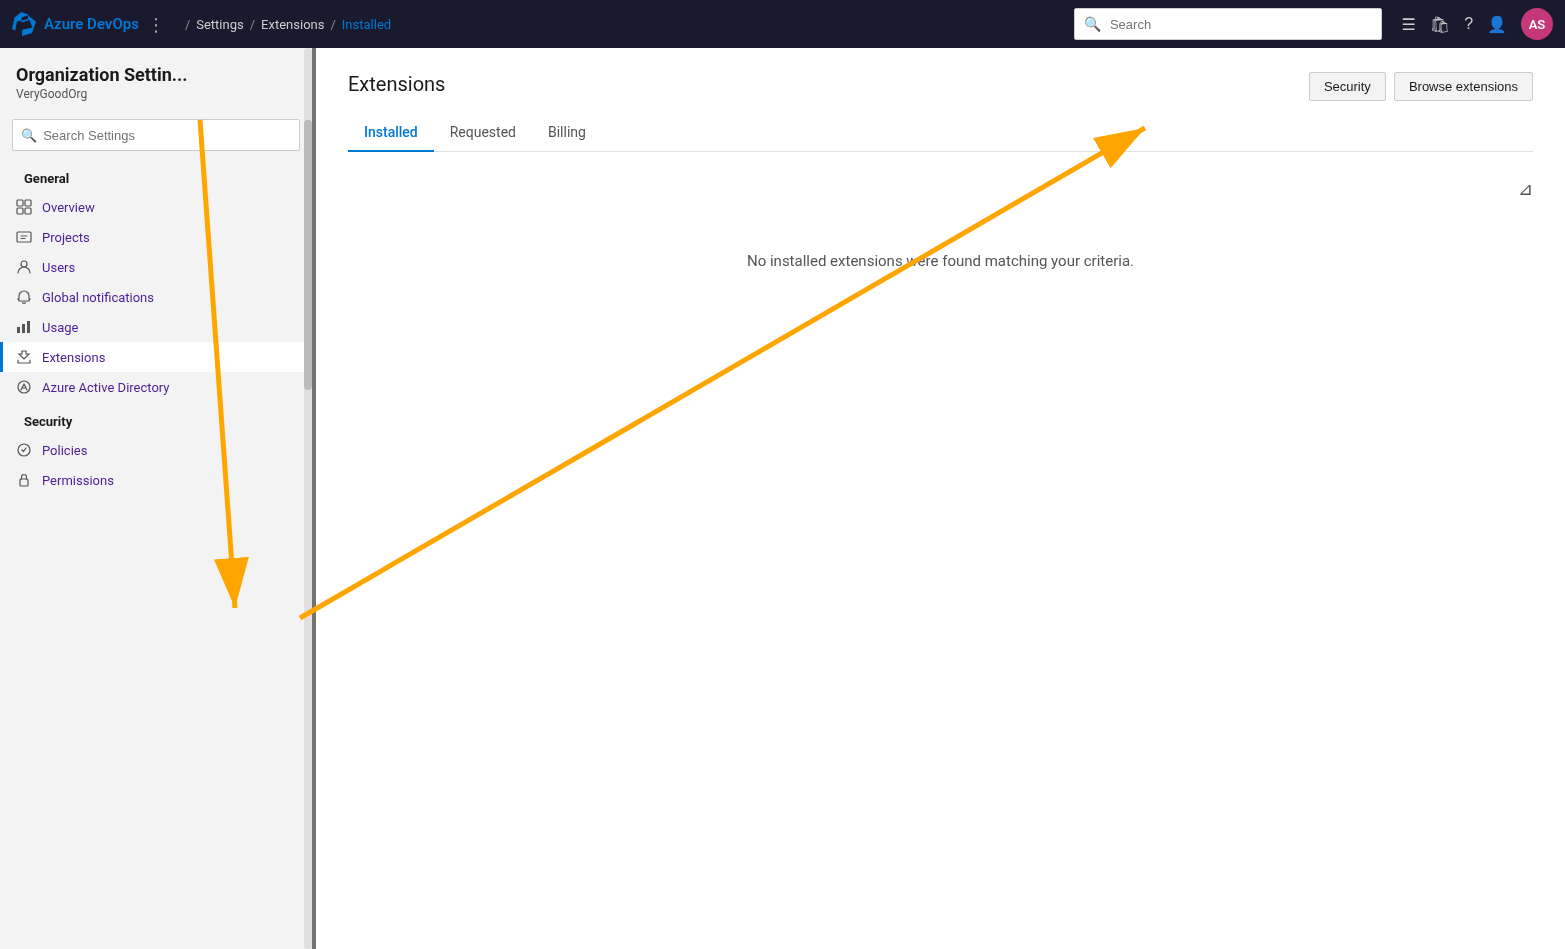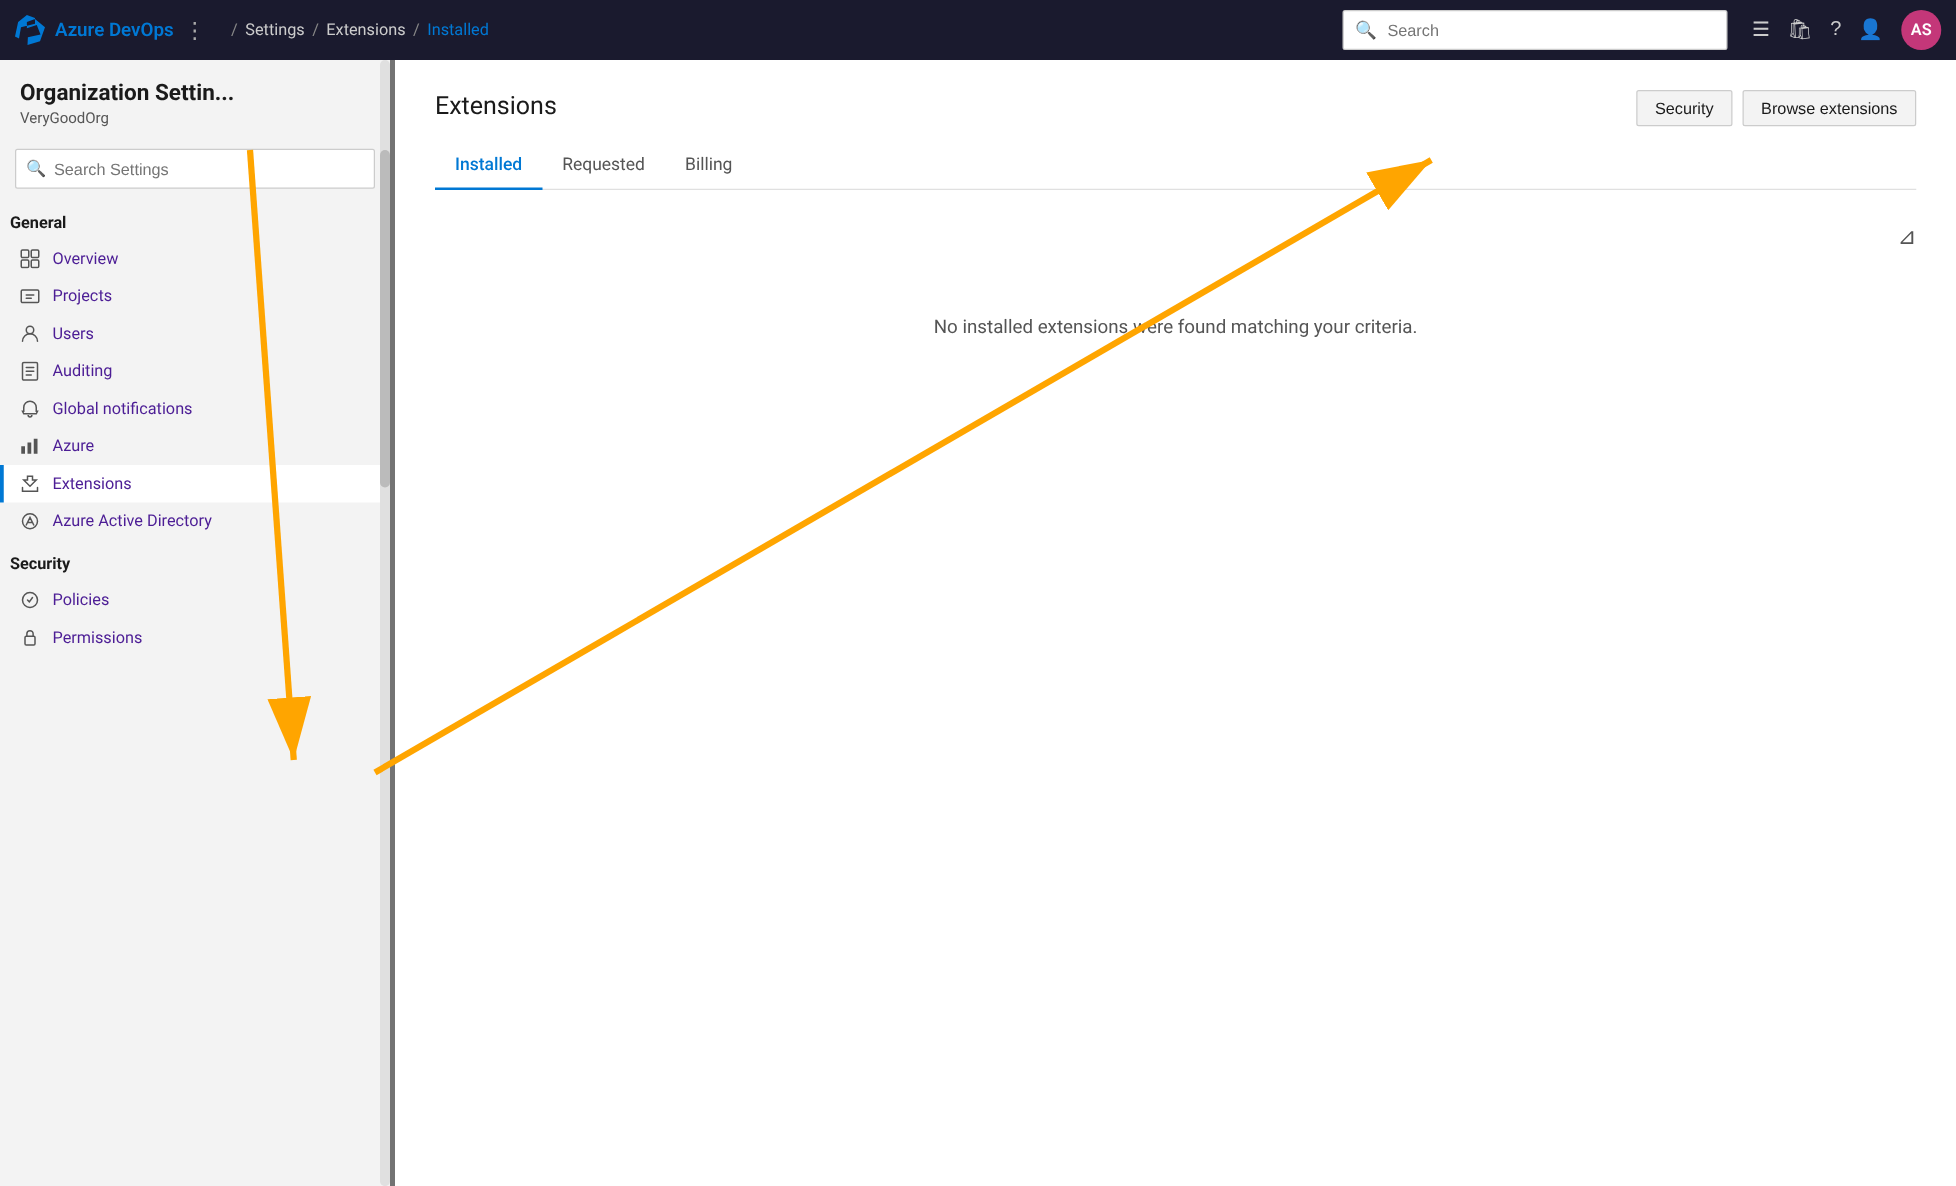--- a/index.html
+++ b/index.html
@@ -43,21 +43,21 @@
     .sidebar-org-title { font-size: 18px; font-weight: 700; color: #1a1a1a; }
     .sidebar-org-sub { font-size: 12px; color: #555; margin-top: 2px; }
     .sidebar-search {
       display: flex; align-items: center; border: 1px solid #ccc;
       background: #fff; border-radius: 2px; margin: 10px 12px 8px 12px;
       padding: 0 8px; height: 32px; gap: 6px;
     }
     .sidebar-search input { border: none; outline: none; font-size: 13px; width: 100%; background: transparent; }
     .sidebar-search-icon { color: #666; font-size: 13px; }
     .sidebar-scroll { flex: 1; overflow-y: auto; padding-bottom: 16px; }
-    .sidebar-section-label { font-size: 13px; font-weight: 700; color: #1a1a1a; padding: 12px 16px 6px 8px; }
+    .sidebar-section-label { font-size: 13px; font-weight: 700; color: #1a1a1a; padding: 12px 16px 6px 24px; }
     .sidebar-item {
       display: flex; align-items: center; gap: 10px;
       padding: 7px 16px; cursor: pointer; font-size: 13px; color: #4c1d95;
       position: relative;
     }
     .sidebar-item.active { background: #fff; border-left: 3px solid #0078d4; padding-left: 13px; }
     .sidebar-item-icon { width: 16px; height: 16px; display: flex; align-items: center; justify-content: center; color: #555; flex-shrink: 0; }
     .sidebar-item-label { font-size: 13px; }
     .sidebar-scrollbar {
       position: absolute; right: 0; top: 0; bottom: 0; width: 8px;
@@ -165,49 +165,40 @@
         <span class="sidebar-item-icon">
           <svg width="16" height="16" viewBox="0 0 16 16" fill="none">
               <circle cx="8" cy="5" r="3" stroke="#555" stroke-width="1.2"></circle>
               <path d="M2 14c0-3.3 2.7-6 6-6s6 2.7 6 6" stroke="#555" stroke-width="1.2" stroke-linecap="round"></path>
             </svg>
         </span>
         <span class="sidebar-item-label">Users</span>
       </div>
 
 
-      <div class="sidebar-item">
-        <span class="sidebar-item-icon">
-          <svg width="16" height="16" viewBox="0 0 16 16" fill="none">
-              <rect x="2" y="1" width="12" height="14" rx="1" stroke="#555" stroke-width="1.2"></rect>
-              <path d="M5 5h6M5 8h6M5 11h4" stroke="#555" stroke-width="1.2" stroke-linecap="round"></path>
-            </svg>
-        </span>
-        <span class="sidebar-item-label">Auditing</span>
-      </div>
 
       <div class="sidebar-item">
         <span class="sidebar-item-icon">
           <svg width="16" height="16" viewBox="0 0 16 16" fill="none">
               <path d="M8 2a5 5 0 0 0-5 5v3H2l1 2h10l1-2h-1V7a5 5 0 0 0-5-5z" stroke="#555" stroke-width="1.2"></path>
               <path d="M6.5 13a1.5 1.5 0 0 0 3 0" stroke="#555" stroke-width="1.2"></path>
             </svg>
         </span>
         <span class="sidebar-item-label">Global notifications</span>
       </div>
 
       <div class="sidebar-item">
         <span class="sidebar-item-icon">
           <svg width="16" height="16" viewBox="0 0 16 16" fill="none">
               <rect x="1" y="8" width="3" height="6" fill="#555"></rect>
               <rect x="6" y="5" width="3" height="9" fill="#555"></rect>
               <rect x="11" y="2" width="3" height="12" fill="#555"></rect>
             </svg>
         </span>
-        <span class="sidebar-item-label">Azure</span>
+        <span class="sidebar-item-label">Usage</span>
       </div>
 
       <div class="sidebar-item active">
         <span class="sidebar-item-icon">
           <svg width="16" height="16" viewBox="0 0 16 16" fill="none">
               <path d="M6 2h4v3h3l-5 5-5-5h3V2z" stroke="#555" stroke-width="1.2" fill="none"></path>
               <path d="M2 11v3h12v-3" stroke="#555" stroke-width="1.2" stroke-linecap="round"></path>
             </svg>
         </span>
         <span class="sidebar-item-label">Extensions</span>

